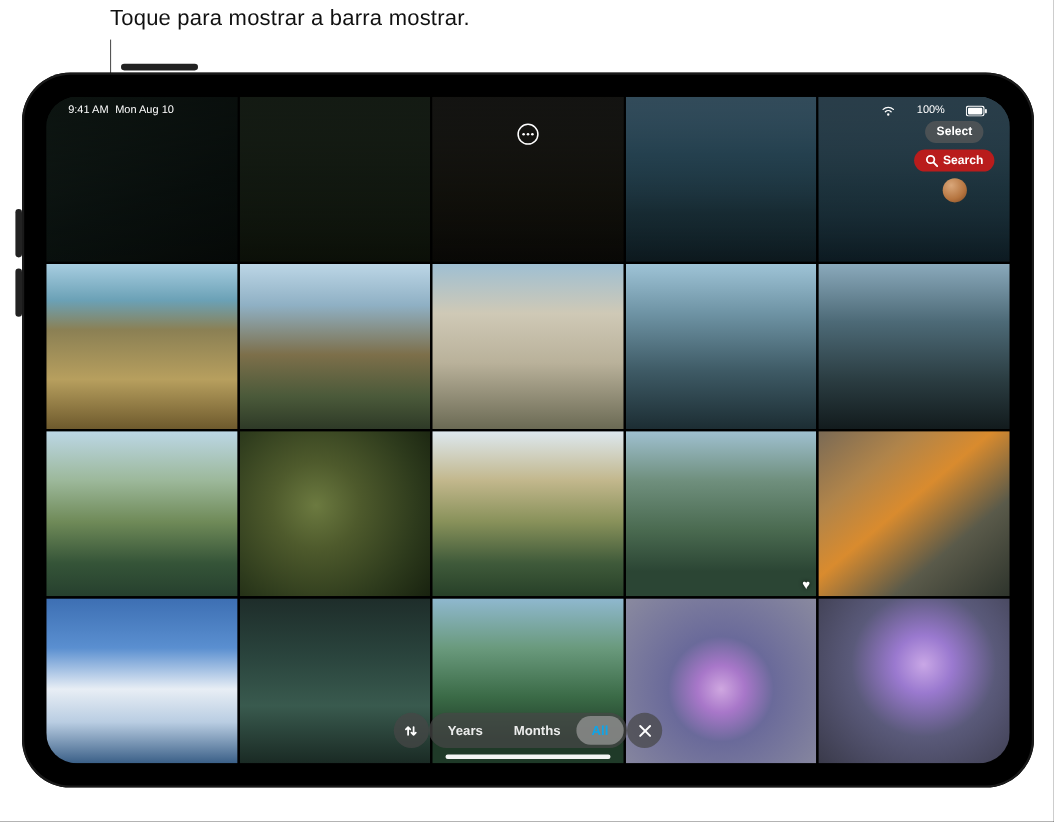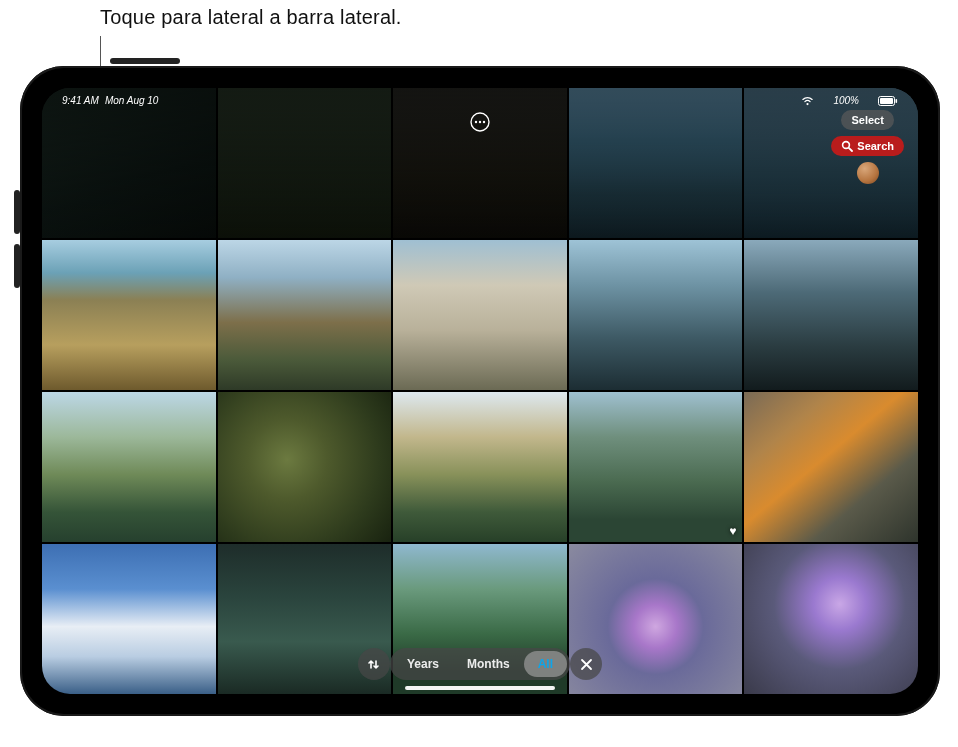--- a/index.html
+++ b/index.html
@@ -66,21 +66,20 @@
     top: 0; left: 0; right: 0;
     height: 20px;
     padding: 4px 20px 0 20px;
     display: flex;
     justify-content: space-between;
     align-items: center;
     color: #fff;
     font-size: 10px;
     font-weight: 500;
     z-index: 50;
-    font-style: italic;
   }
   .status-left { display: flex; gap: 6px; align-items:center; }
   .status-right { display: flex; gap: 19px; align-items: flex-end; }
   .wifi-icon, .battery-icon { display:inline-flex; align-items:center; }
 
   
   .header {
     position: absolute;
     top: 22px;
     left: 14px;
@@ -245,21 +244,21 @@
   .p14 { background: linear-gradient(140deg,#7a6a55 0%,#b0844a 25%,#d98b2e 45%,#5a5a4a 70%,#2e342c); }
   .p15 { background: linear-gradient(180deg,#3d6fb3 0%,#5a8fd0 30%,#e8eef5 55%,#b9cde2 75%,#3a5f87); }
   .p16 { background: linear-gradient(180deg,#1e2d2a 0%,#2a443d 35%,#395a4e 65%,#1a2a24); }
   .p17 { background: linear-gradient(180deg,#8fb8cf 0%,#6a9a7d 30%,#3a6a46 60%,#1f3a28 85%); }
   .p18 { background: radial-gradient(circle at 50% 55%,#cfa7e0 0%,#a877c9 18%,#6a6a9a 40%,#8a8a9f 100%); }
   .p19 { background: radial-gradient(circle at 55% 40%,#c9a7e6 0%,#9a79cf 20%,#5a5a7a 50%,#3a3a4a 100%); }
 </style>
 </head>
 <body>
 
-<div class="callout">Toque para lateral a barra lateral.</div>
+<div class="callout">Toque para mostrar a barra mostrar.</div>
 <div class="callout-line"></div>
 
 <div class="side-button btn-top"></div>
 <div class="side-button btn-left1"></div>
 <div class="side-button btn-left2"></div>
 
 <div class="device">
   <div class="screen">
 
     <div class="statusbar">

